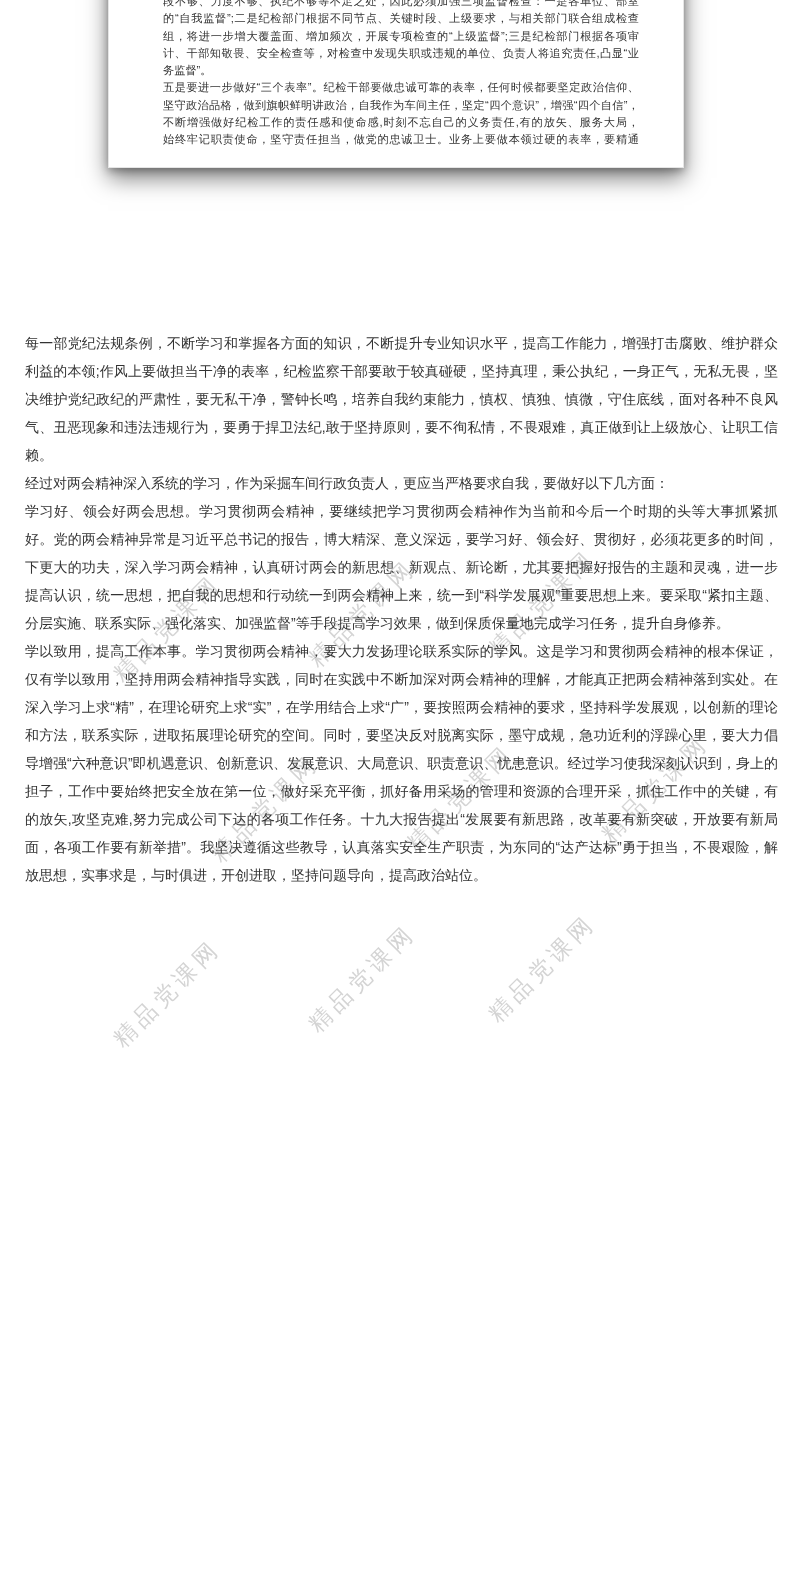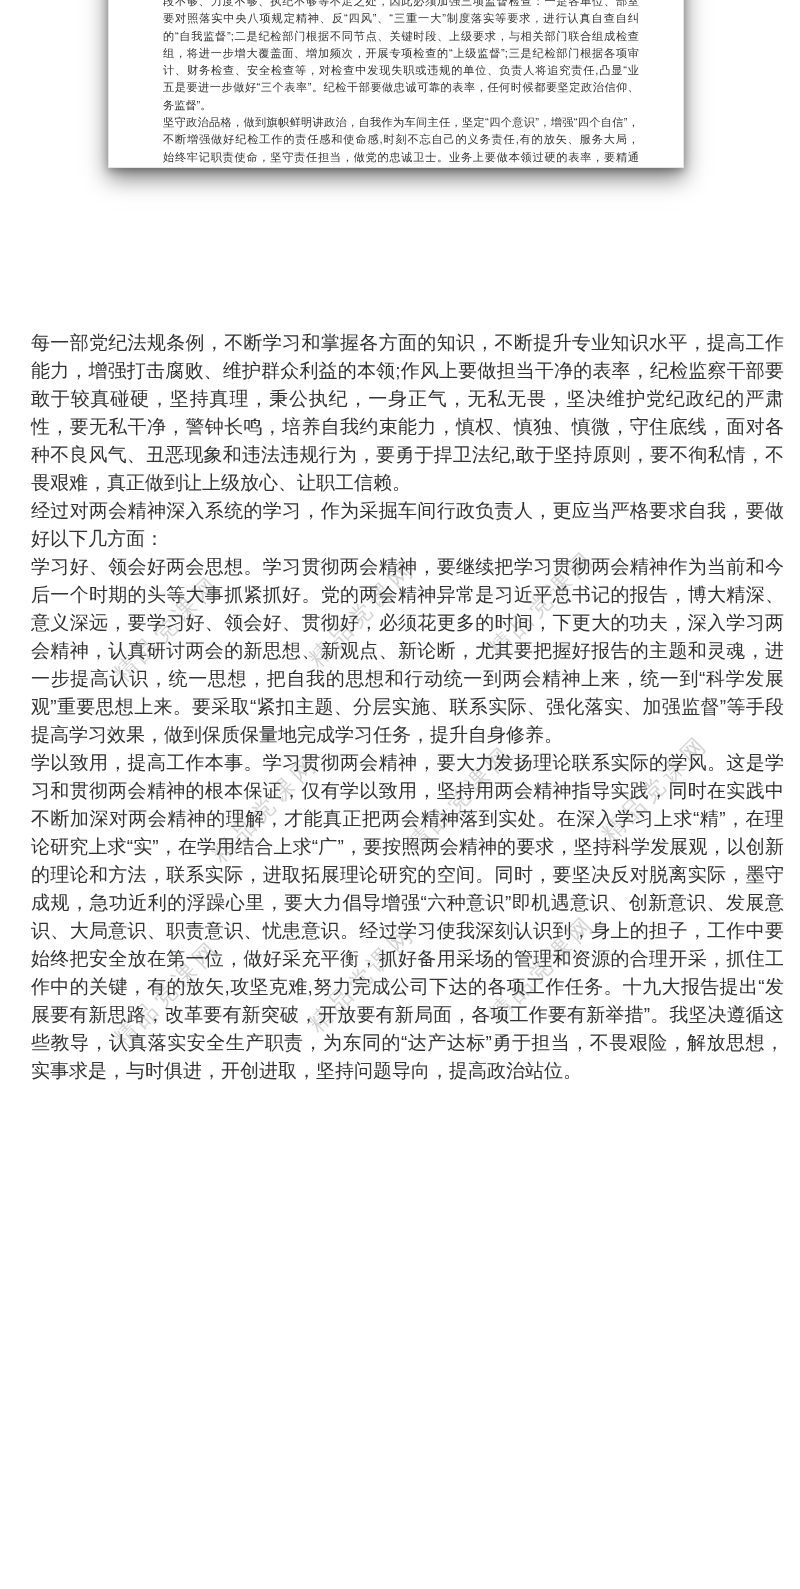--- a/index.html
+++ b/index.html
@@ -65,24 +65,24 @@
   .wm4 { left: 195px; top: 793px; }
   .wm5 { left: 390px; top: 783px; }
   .wm6 { left: 585px; top: 773px; }
   .wm7 { left:  97px; top: 978px; }
   .wm8 { left: 292px; top: 963px; }
   .wm9 { left: 472px; top: 953px; }
 
   
   .article {
     position: absolute;
-    left: 31px;
+    left: 25px;
     top: 329px;
     width: 753px;
-    font-size: 19px;
+    font-size: 14px;
     line-height: 28px;
     text-align: justify;
     color: #333333;
   }
   .article p {
     margin: 0;
     padding: 0;
   }
 </style>
 </head>
@@ -96,26 +96,25 @@
   <span class="wm wm5">精品党课网</span>
   <span class="wm wm6">精品党课网</span>
   <span class="wm wm7">精品党课网</span>
   <span class="wm wm8">精品党课网</span>
   <span class="wm wm9">精品党课网</span>
 </div>
 
 <div class="preview-page">
   <div class="preview-text">
     <div class="preview-line">段不够、力度不够、执纪不够等不足之处，因此必须加强三项监督检查：一是各单位、部室</div>
-    <div class="preview-line">要对照落实中央八项规定精神、反“四风”、“三重一大”制度落实等要求，进行认真自查自纠</div>
     <div class="preview-line">的“自我监督”;二是纪检部门根据不同节点、关键时段、上级要求，与相关部门联合组成检查</div>
     <div class="preview-line">组，将进一步增大覆盖面、增加频次，开展专项检查的“上级监督”;三是纪检部门根据各项审</div>
-    <div class="preview-line">计、财务检查、安全检查等，对检查中发现失职或违规的单位、负责人将追究责任,凸显“业</div>
+    <div class="preview-line">计、干部知敬畏、安全检查等，对检查中发现失职或违规的单位、负责人将追究责任,凸显“业</div>
+    <div class="preview-line short">务监督”。</div>
     <div class="preview-line">五是要进一步做好“三个表率”。纪检干部要做忠诚可靠的表率，任何时候都要坚定政治信仰、</div>
-    <div class="preview-line short">务监督”。</div>
     <div class="preview-line">坚守政治品格，做到旗帜鲜明讲政治，自我作为车间主任，坚定“四个意识”，增强“四个自信”，</div>
     <div class="preview-line">不断增强做好纪检工作的责任感和使命感,时刻不忘自己的义务责任,有的放矢、服务大局，</div>
     <div class="preview-line">始终牢记职责使命，坚守责任担当，做党的忠诚卫士。业务上要做本领过硬的表率，要精通</div>
   </div>
 </div>
 
 <div class="article">
   <p>每一部党纪法规条例，不断学习和掌握各方面的知识，不断提升专业知识水平，提高工作能力，增强打击腐败、维护群众利益的本领;作风上要做担当干净的表率，纪检监察干部要敢于较真碰硬，坚持真理，秉公执纪，一身正气，无私无畏，坚决维护党纪政纪的严肃性，要无私干净，警钟长鸣，培养自我约束能力，慎权、慎独、慎微，守住底线，面对各种不良风气、丑恶现象和违法违规行为，要勇于捍卫法纪,敢于坚持原则，要不徇私情，不畏艰难，真正做到让上级放心、让职工信赖。</p>
   <p>经过对两会精神深入系统的学习，作为采掘车间行政负责人，更应当严格要求自我，要做好以下几方面：</p>
   <p>学习好、领会好两会思想。学习贯彻两会精神，要继续把学习贯彻两会精神作为当前和今后一个时期的头等大事抓紧抓好。党的两会精神异常是习近平总书记的报告，博大精深、意义深远，要学习好、领会好、贯彻好，必须花更多的时间，下更大的功夫，深入学习两会精神，认真研讨两会的新思想、新观点、新论断，尤其要把握好报告的主题和灵魂，进一步提高认识，统一思想，把自我的思想和行动统一到两会精神上来，统一到“科学发展观”重要思想上来。要采取“紧扣主题、分层实施、联系实际、强化落实、加强监督”等手段提高学习效果，做到保质保量地完成学习任务，提升自身修养。</p>

